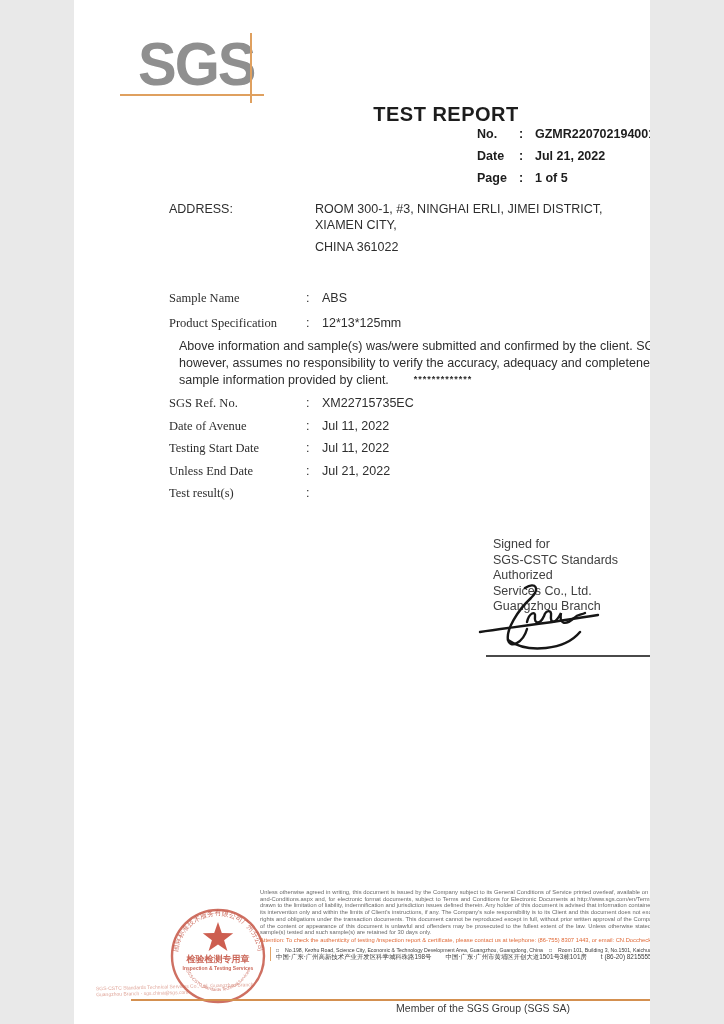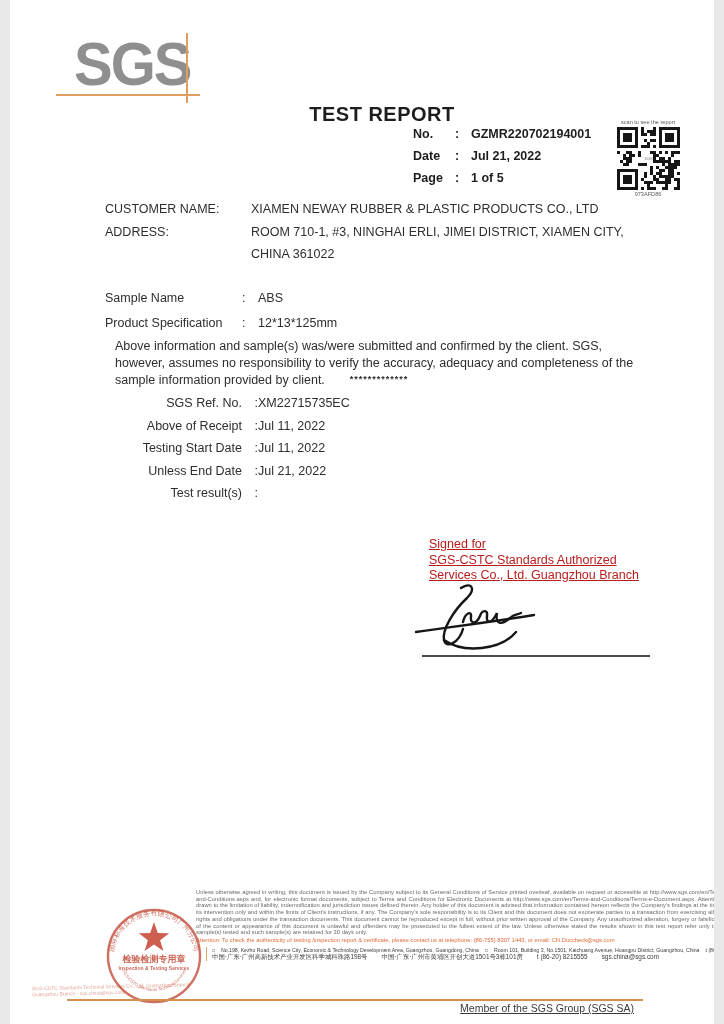--- a/index.html
+++ b/index.html
@@ -1,17 +1,17 @@
 <!DOCTYPE html>
 <html><head>
 <meta charset="utf-8">
 <style>
   html,body{margin:0;padding:0;background:#e9e9e9;}
   .page{
-    position:relative; width:704px; height:1024px; margin:0 auto;
+    position:relative; width:576px; height:1024px; margin:0 auto;
     background:#ffffff; overflow:hidden;
     font-family:"Liberation Sans","DejaVu Sans",sans-serif;
     color:#333;
   }
   
   .logo-text{
     position:absolute; left:64px; top:32px;
     font-size:58px; font-weight:bold; letter-spacing:-2px;
     color:#8f8f8f; line-height:62px; transform:scaleY(1.04); transform-origin:top left;
   }
@@ -31,48 +31,48 @@
   .qr-block{position:absolute; left:602px; top:119px; width:72px; text-align:center;}
   .qr-caption{font-size:5.6px; color:#5a5a5a; line-height:7px;}
   .qr-code-num{font-size:5.6px; color:#5a5a5a; line-height:7px;}
   .qr-svg{display:block; margin:1px auto; background:#fff;}
   
   .customer{position:absolute; left:95px; top:202px; font-size:12.5px; color:#2e2e2e;}
   .crow{display:flex; margin-bottom:7px; line-height:15.5px;}
   .clbl{width:146px; flex:none;}
   .sample{position:absolute; left:95px; top:291px; font-size:12.5px; color:#2e2e2e;}
   .srow{display:flex; margin-bottom:9px; line-height:15.5px;}
-  .slbl{width:137px; flex:none;}
+  .slbl{width:137px; flex:none;font-family:Liberation Serif, serif;}
   .scol{width:16px; flex:none;}
   .disclaimer{
     position:absolute; left:105px; top:338px; width:528px;
     font-size:12.5px; line-height:17px; color:#2e2e2e;
   }
   .separator{
     position:absolute; left:105px; top:374px; width:528px; text-align:center;
     font-size:9px; font-weight:bold; letter-spacing:1px; color:#2e2e2e;
   }
   .details{position:absolute; left:95px; top:396px; font-size:12.5px; color:#2e2e2e;}
-  .details .srow{margin-bottom:7px;text-align:right;}
+  .details .srow{margin-bottom:7px;}
   .vlines div{line-height:16px;}
   
-  .sig-text{position:absolute; left:419px; top:537px; font-size:12.5px; line-height:15.5px; color:#b91c1c;text-decoration:underline;}
+  .sig-text{position:absolute; left:419px; top:537px; font-size:12.5px; line-height:15.5px; color:#404040;}
   .sig-svg{position:absolute; left:396px; top:580px;}
   .sig-line{position:absolute; left:412px; top:655px; width:228px; height:1.5px; background:#4a4a4a;}
   .sig-name{position:absolute; left:419px; top:660px; font-size:12.5px; line-height:17px; color:#2e2e2e;}
   
   .footer-text{position:absolute; left:186px; top:889px; width:531px;}
   .legal{font-size:5.8px; line-height:6.7px; text-align:justify; color:#696969; margin:0;}
   .attention{font-size:5.8px; line-height:6.7px; color:#e06a38; margin:1px 0 0 0;}
   .addr{margin:3px 0 0 10px; border-left:1px solid #e0a468; padding-left:5px; color:#3c3c3c;}
   .addr-row{display:flex; gap:6px; font-size:5.2px; line-height:6.4px; align-items:baseline; white-space:nowrap;}
   .addr-row.cn{font-size:6.4px; line-height:8px; gap:14px;}
   .addr-bullet{font-size:5px;}
   .footer-rule{position:absolute; left:57px; top:999px; width:576px; height:2px; background:#d49050;}
-  .member{position:absolute; right:80px; top:1002px; font-size:10.5px; color:#3a3a3a;text-decoration:underline;}
+  .member{position:absolute; right:80px; top:1002px; font-size:10.5px; color:#3a3a3a;}
   
   .stamp-svg{position:absolute; left:94px; top:906px; opacity:.9;}
   .ghost{
     position:absolute; left:22px; top:983px; width:175px;
     font-size:5px; line-height:6px; color:rgba(196,88,66,.55);
     transform:rotate(-1.5deg);
   }
 </style>
 </head>
 <body>
@@ -231,26 +231,22 @@
         <rect x="0" y="42" width="21" height="21" fill="#161616"></rect>
         <rect x="3" y="45" width="15" height="15" fill="#fff"></rect>
         <rect x="6" y="48" width="9" height="9" fill="#161616"></rect>
         <text x="31.5" y="33" font-size="4" fill="#777" text-anchor="middle" font-family="Liberation Sans,sans-serif">SGS</text>
       </svg>
     <div class="qr-code-num">973AFD86</div>
   </div>
 
   <div class="customer">
     <div class="crow">
-      <span class="clbl">CUSTOMER NAME:</span>
-      <span>XIAMEN NEWAY RUBBER &amp; PLASTIC PRODUCTS CO., LTD</span>
-    </div>
-    <div class="crow">
       <span class="clbl">ADDRESS:</span>
-      <span>ROOM 710-1, #3, NINGHAI ERLI, JIMEI DISTRICT, XIAMEN CITY,</span>
+      <span>ROOM 300-1, #3, NINGHAI ERLI, JIMEI DISTRICT, XIAMEN CITY,</span>
     </div>
     <div class="crow">
       <span class="clbl"></span>
       <span>CHINA 361022</span>
     </div>
   </div>
 
   <div class="sample">
     <div class="srow">
       <span class="slbl">Sample Name</span>
@@ -267,21 +263,21 @@
   <div class="disclaimer">Above information and sample(s) was/were submitted and confirmed by the client. SGS, however, assumes no responsibility to verify the accuracy, adequacy and completeness of the sample information provided by client.</div>
   <div class="separator">*************</div>
 
   <div class="details">
     <div class="srow">
       <span class="slbl">SGS Ref. No.</span>
       <span class="scol">:</span>
       <span>XM22715735EC</span>
     </div>
     <div class="srow">
-      <span class="slbl">Above of Receipt</span>
+      <span class="slbl">Date of Avenue</span>
       <span class="scol">:</span>
       <span>Jul 11, 2022</span>
     </div>
     <div class="srow">
       <span class="slbl">Testing Start Date</span>
       <span class="scol">:</span>
       <span>Jul 11, 2022</span>
     </div>
     <div class="srow">
       <span class="slbl">Unless End Date</span>

